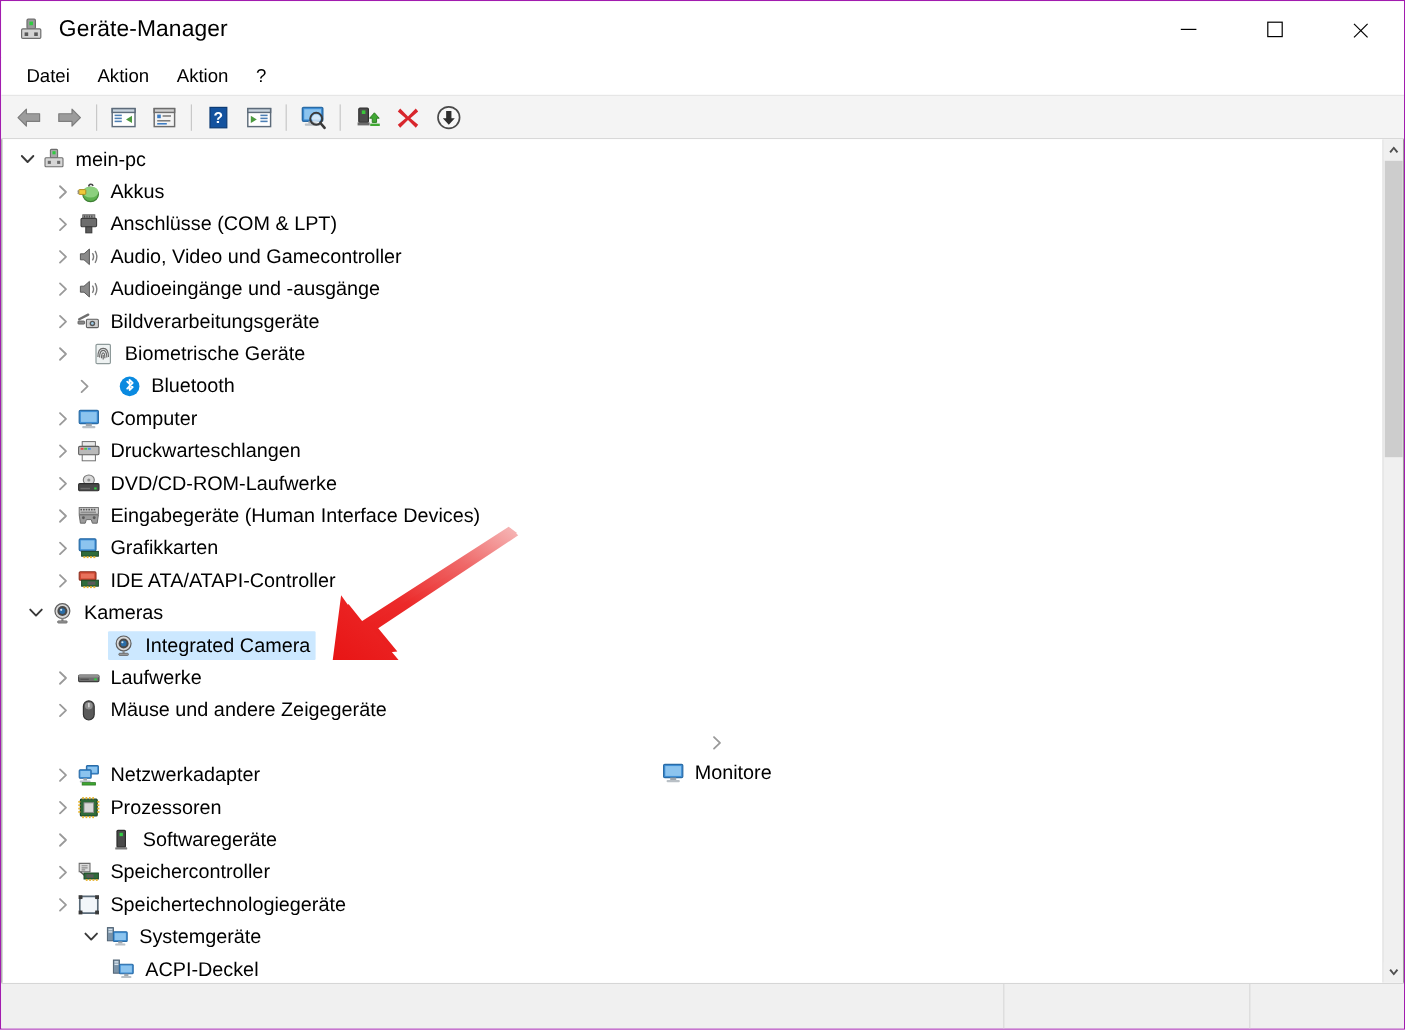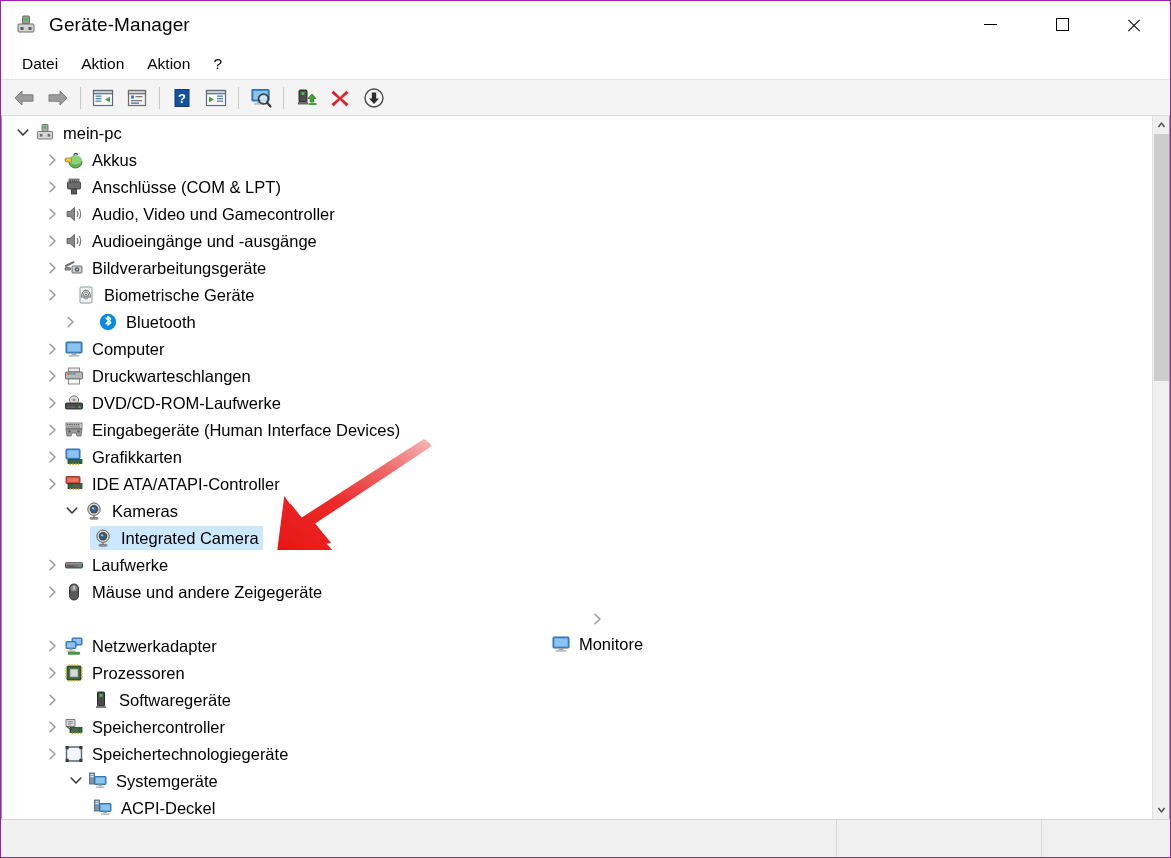--- a/index.html
+++ b/index.html
@@ -627,21 +627,21 @@
         <rect x="4" y="9.5" width="14" height="5" fill="#2f6b3a" stroke="#1e4526" stroke-width="0.8"></rect>
         <rect x="9" y="10.6" width="6.5" height="2.8" fill="#5a5a5a"></rect>
         <rect x="5.5" y="14.5" width="1.6" height="1.6" fill="#e8b531"></rect>
         <rect x="8.2" y="14.5" width="1.6" height="1.6" fill="#e8b531"></rect>
         <rect x="11" y="14.5" width="1.6" height="1.6" fill="#e8b531"></rect>
         <rect x="13.8" y="14.5" width="1.6" height="1.6" fill="#e8b531"></rect>
       </svg></span>
               <span class="row-label">IDE ATA/ATAPI-Controller</span>
             </div>
           </div>
-          <div class="row" style="padding-left: 61px;">
+          <div class="row" style="padding-left: 19px;">
             <div class="chev">
               <svg width="12" height="9" viewBox="0 0 12 9">
       <path d="M1.2 2 L6 7 L10.8 2" fill="none" stroke="#3a3a3a" stroke-width="1.6" stroke-linecap="round" stroke-linejoin="round"></path>
               </svg>
             </div>
             <div class="row-inner">
               <span class="row-icon"><svg width="20" height="20" viewBox="0 0 20 20">
         <circle cx="10" cy="8.2" r="6.2" fill="#d8d8d8" stroke="#5f5f5f" stroke-width="1"></circle>
         <circle cx="10" cy="8.2" r="4.2" fill="#4a4a4a"></circle>
         <circle cx="10" cy="8.2" r="2.4" fill="#2b6ea8"></circle>

